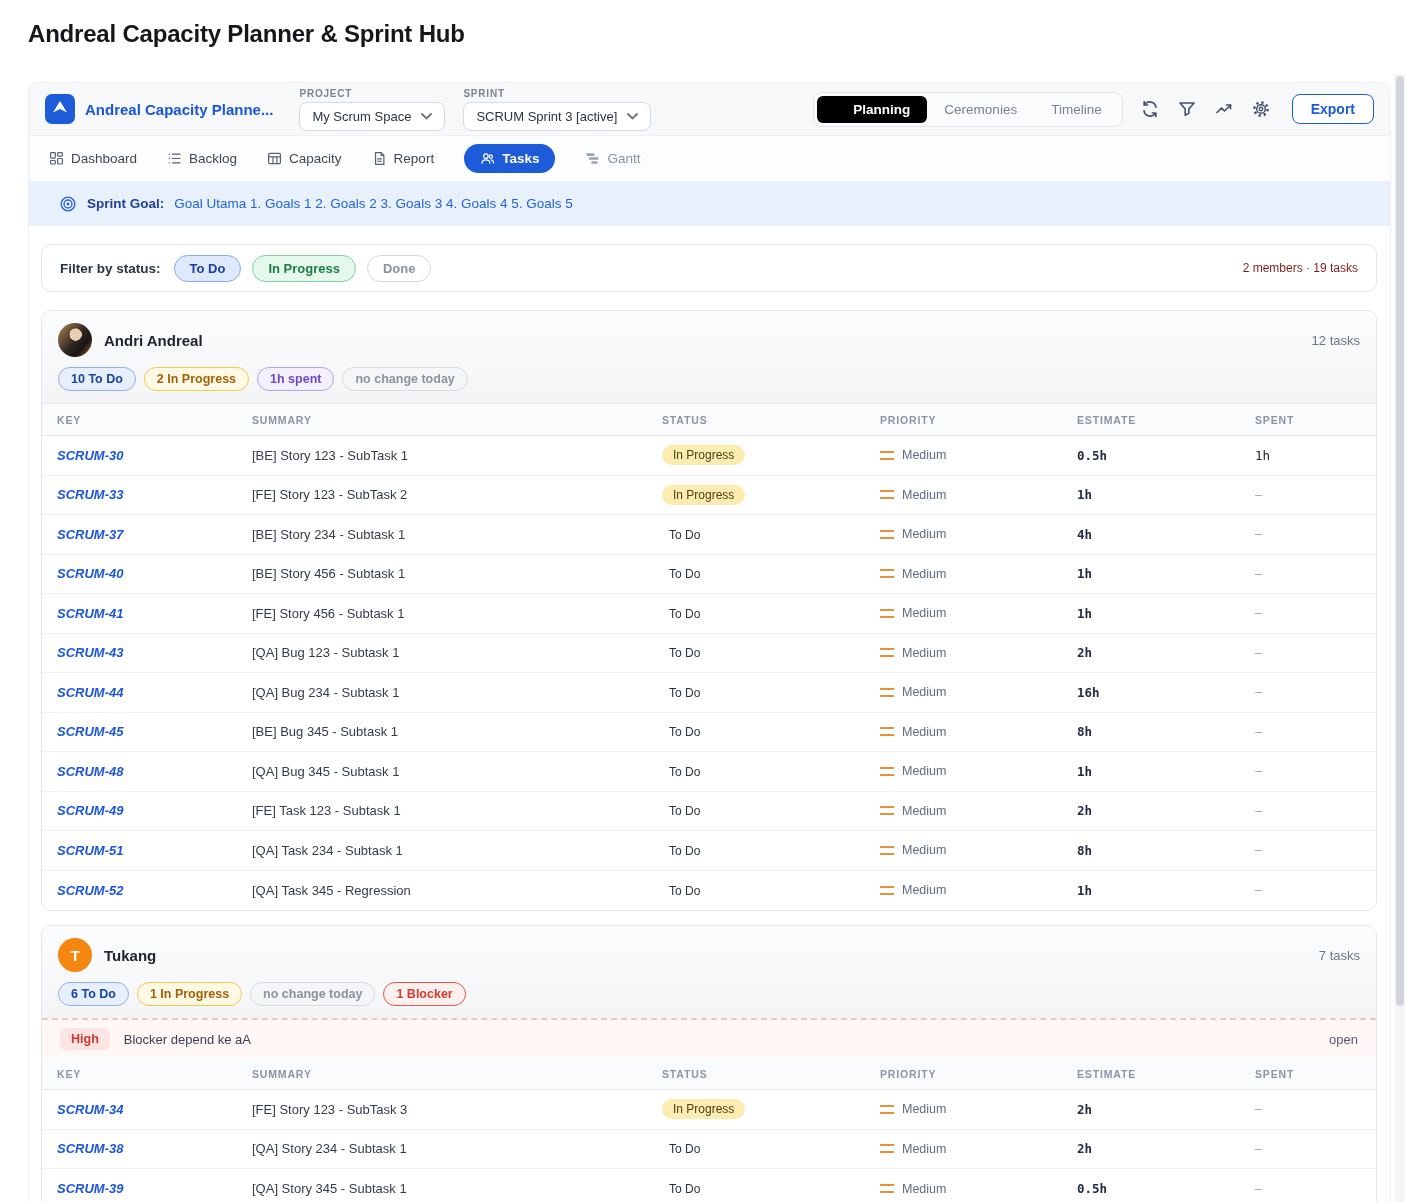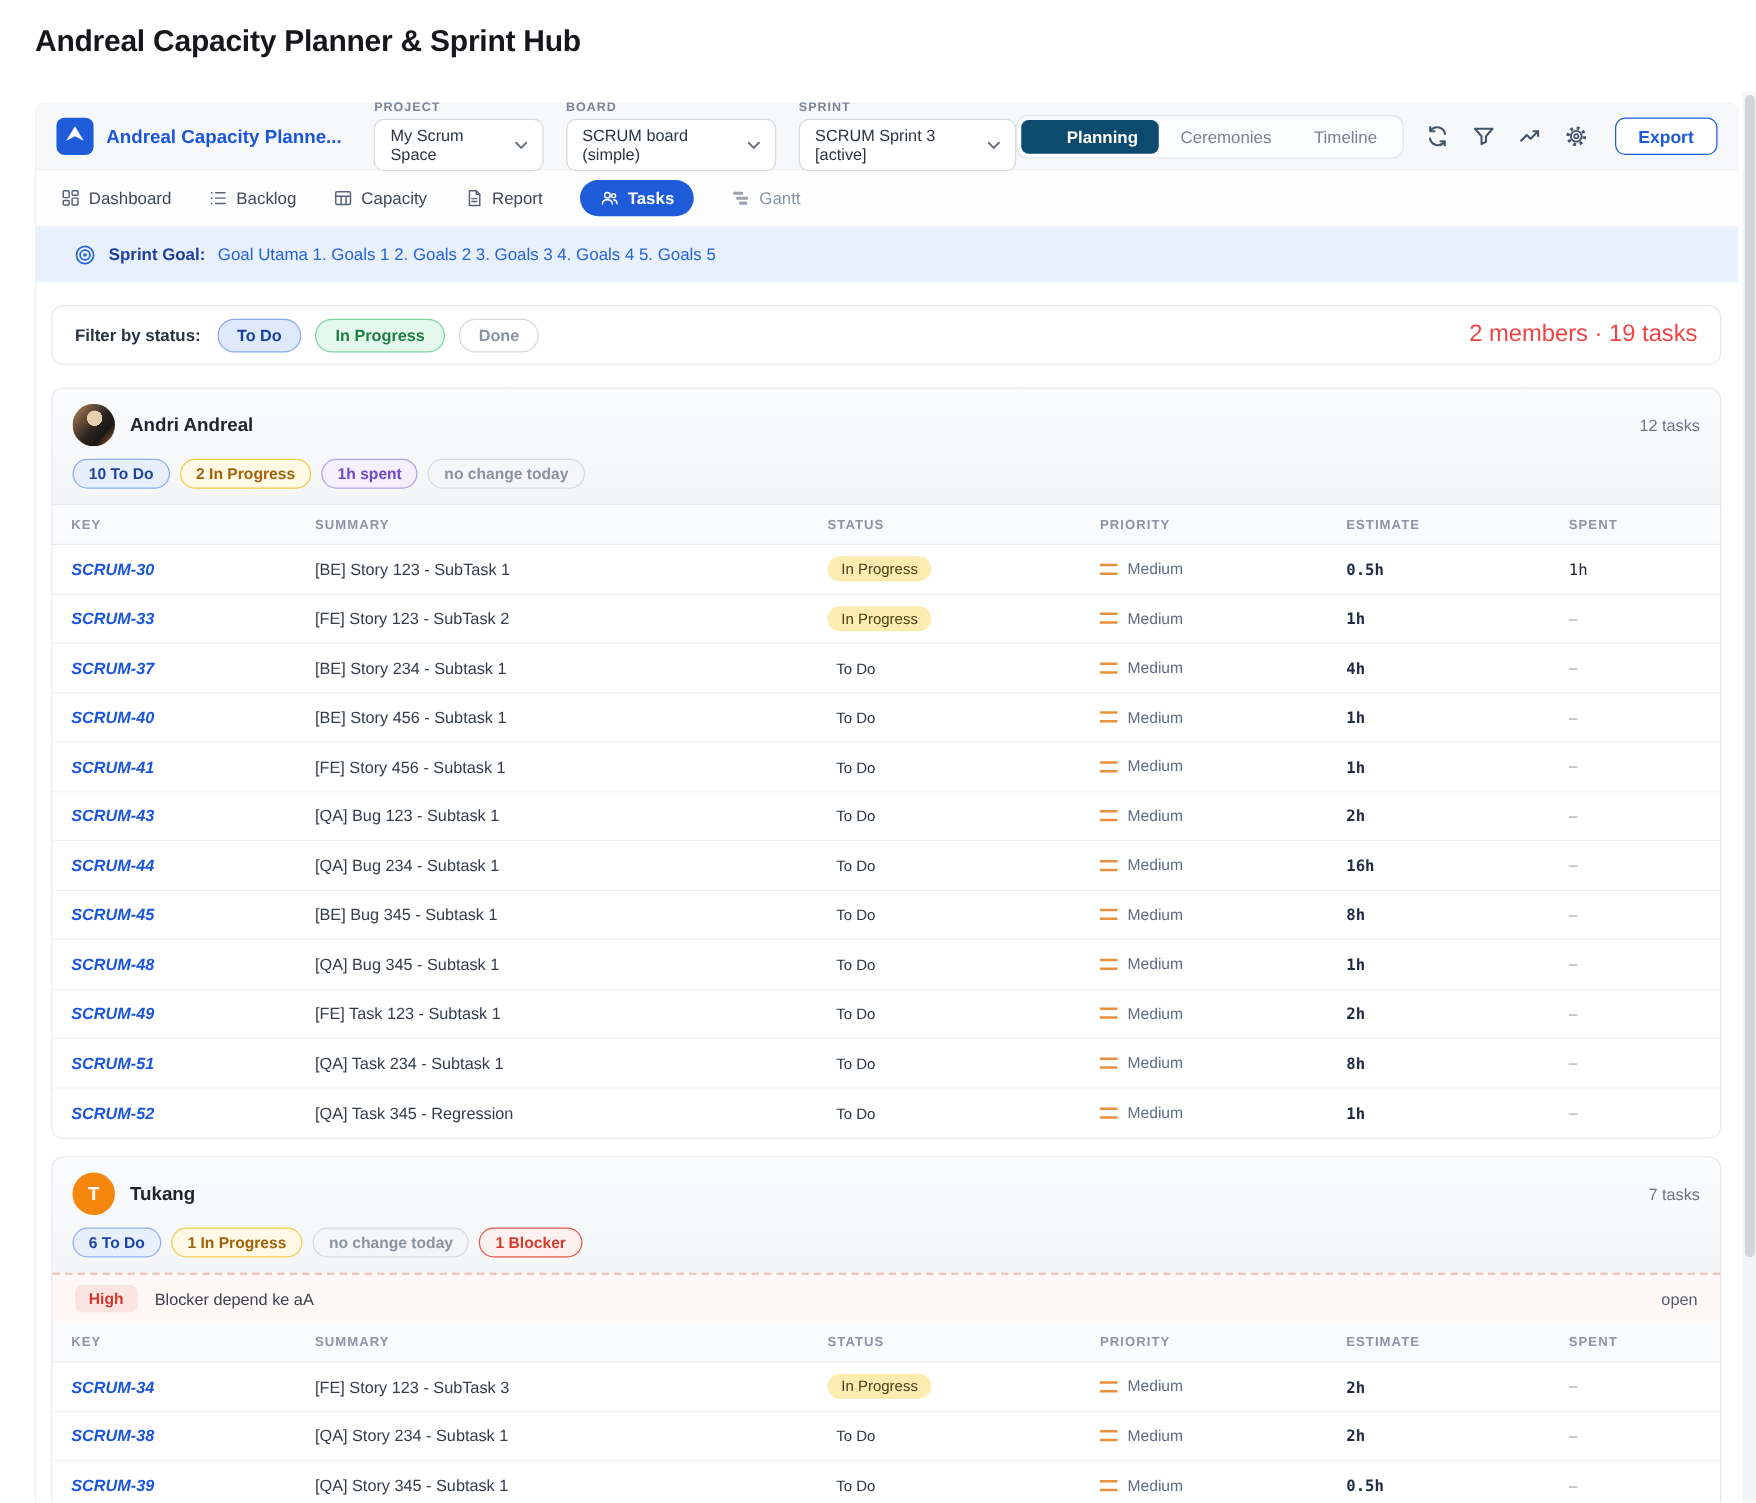--- a/index.html
+++ b/index.html
@@ -21,21 +21,21 @@
   .selectors { display:flex; gap:18px; margin-left:26px; }
   .selector { display:flex; flex-direction:column; gap:3px; }
   .selector-label { font-size:10px; font-weight:700; letter-spacing:.08em; color:#7a8494; }
   .select-box { display:flex; align-items:center; gap:10px; background:#fff; border:1px solid #d6dae1;
     border-radius:8px; padding:5px 12px; font-size:13px; color:#2b3342; cursor:pointer; min-height:29px; }
   .toolbar-right { margin-left:auto; display:flex; align-items:center; gap:17px; }
   .segment { display:flex; align-items:center; background:#fbfcfd; border:1px solid #e3e6ea;
     border-radius:9px; padding:3px; }
   .segment .seg { padding:6px 17px; font-size:13.5px; color:#798090; font-weight:500;
     border-radius:6px; cursor:pointer; white-space:nowrap; }
-  .segment .seg.active { background:#0c4a6e; color:#fff; font-weight:700;padding-left:36px; }
+  .segment .seg.active { background:#000000; color:#fff; font-weight:700;padding-left:36px; }
   .tool-icon { width:20px; height:20px; cursor:pointer; display:inline-flex; }
   .export-btn { background:#fff; border:1.5px solid #1d5bd8; color:#1d5bd8; font-size:14px;
     font-weight:600; border-radius:8px; padding:6px 18px; cursor:pointer; margin-left:4px; }
 
   
   .nav { display:flex; align-items:center; gap:30px; height:45px; padding:0 20px; background:#fdfdfe; }
   .nav-item { display:flex; align-items:center; gap:7px; font-size:13.5px; font-weight:500;
     color:#3f4757; cursor:pointer; }
   .nav-item svg { flex:0 0 auto; }
   .nav-item.pill { background:#1d5bd8; color:#fff; font-weight:700; border-radius:17px;
@@ -50,21 +50,21 @@
 
   
   .content { padding:18px 13px 0 12px; background:#fff; }
   .filter-card { display:flex; align-items:center; gap:11px; border:1px solid #e3e6ea;
     border-radius:10px; height:48px; padding:0 18px; margin-bottom:18px; }
   .filter-label { font-size:13.5px; font-weight:700; color:#2a3342; margin-right:2px; }
   .chip { font-size:13px; font-weight:600; border-radius:16px; padding:5px 15px; cursor:pointer; }
   .chip.todo { background:#dfe9fc; border:1.5px solid #88a9ef; color:#16409e; }
   .chip.inprogress { background:#e4f8ec; border:1.5px solid #7dd3a1; color:#1e7d46; }
   .chip.done { background:#fff; border:1.5px solid #d3d7de; color:#8a93a1; }
-  .filter-summary { margin-left:auto; font-size:19px; color:#ef4444; }
+  .filter-summary { margin-left:auto; font-size:12px; color:#7f1d1d; }
 
   
   .member-card { border:1px solid #e3e6ea; border-radius:10px; margin-bottom:14px; overflow:hidden; background:#fff; }
   .member-head { padding:12px 16px; background:linear-gradient(#fbfcfd,#f4f5f7); border-bottom:1px solid #e8eaee; }
   .member-head.no-border { border-bottom:none; }
   .member-top { display:flex; align-items:center; gap:12px; }
   .avatar { width:34px; height:34px; border-radius:50%; flex:0 0 auto; }
   .avatar.photo { background:
       radial-gradient(circle at 52% 34%, #e5cfae 0 21%, rgba(0,0,0,0) 22%),
       linear-gradient(130deg,#b08d5f 0%,#6e5138 28%,#2c2622 52%,#191614 72%,#b3672f 100%); }
@@ -128,29 +128,20 @@
             <path d="M15 7 L22 18.5 L15 15 L8 18.5 Z" fill="#fff"></path>
           </svg>
       </span>
       <span class="app-name">Andreal Capacity Planne...</span>
 
       <div class="selectors">
         <div class="selector">
           <span class="selector-label">PROJECT</span>
           <span class="select-box">
             <span>My Scrum Space</span>
-            <svg width="11" height="7" viewBox="0 0 11 7">
-                <path d="M1 1l4.5 4.5L10 1" stroke="#6b7280" stroke-width="1.8" fill="none" stroke-linecap="round"></path>
-              </svg>
-          </span>
-        </div>
-        <div class="selector">
-          <span class="selector-label">BOARD</span>
-          <span class="select-box">
-            <span>SCRUM board (simple)</span>
             <svg width="11" height="7" viewBox="0 0 11 7">
                 <path d="M1 1l4.5 4.5L10 1" stroke="#6b7280" stroke-width="1.8" fill="none" stroke-linecap="round"></path>
               </svg>
           </span>
         </div>
         <div class="selector">
           <span class="selector-label">SPRINT</span>
           <span class="select-box">
             <span>SCRUM Sprint 3 [active]</span>
             <svg width="11" height="7" viewBox="0 0 11 7">

